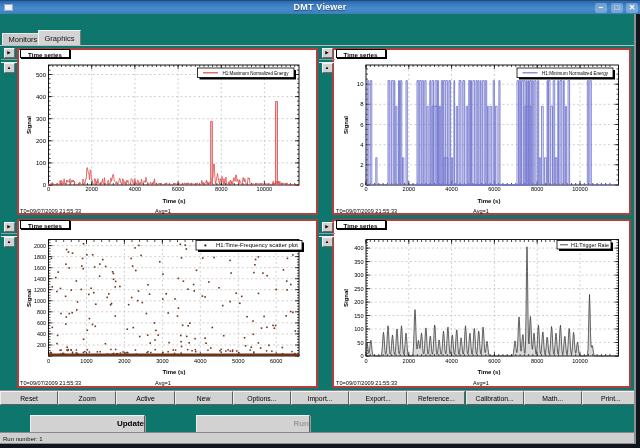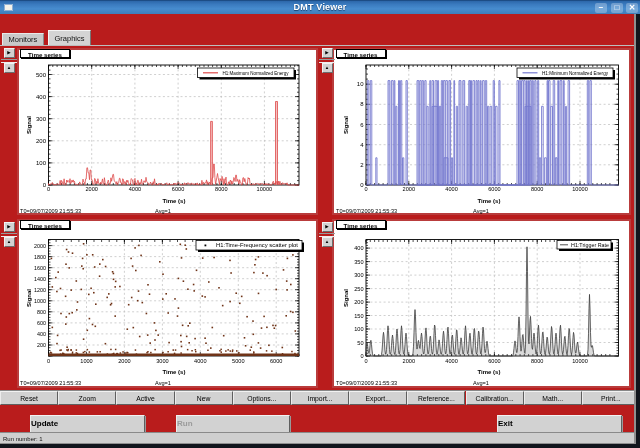--- a/index.html
+++ b/index.html
@@ -1,52 +1,52 @@
 <!DOCTYPE html>
 <html><head><meta charset="utf-8"><title>DMT Viewer</title><style>
 html,body{margin:0;padding:0}
-#win{position:relative;width:640px;height:448px;background:#b91c1c;overflow:hidden;
+#win{position:relative;width:640px;height:448px;background:#0f766e;overflow:hidden;
   font-family:"Liberation Sans",sans-serif;-webkit-font-smoothing:antialiased;filter:opacity(1)}
 .abs{position:absolute}
 #title{left:0;top:0;width:640px;height:14px;
  background:linear-gradient(180deg,#2c67a9 0%,#3a7abe 25%,#478cce 60%,#3f7db9 100%);
  border-top:1px solid #1d4d85;box-sizing:border-box}
 #title .txt{position:absolute;left:0;right:0;top:1px;text-align:center;color:#fff;
  font-size:9px;font-weight:bold;text-shadow:0 1px 1px #17406f;letter-spacing:0.2px}
 #ticon{position:absolute;left:3.5px;top:3px;width:9px;height:7px;background:#f4f2ea;
  border-radius:1px;box-shadow:inset 0 0 0 1px #8fb0d4}
 .wbtn{position:absolute;top:2px;width:12px;height:10px;border-radius:2px;
  background:rgba(255,255,255,0.28);color:#fff;font-size:8px;line-height:10px;
  text-align:center;font-weight:bold}
 #menubar{left:0;top:14px;width:640px;height:14px;background:#d4d4d4;font-size:7.5px;color:#111;
  border-top:1px solid #efefef;box-sizing:border-box}
 .mi{position:absolute;top:3px}
 .mi u{text-decoration:underline}
 #tabrow{left:0;top:28px;width:640px;height:17px}
 .tab{position:absolute;font-size:7.5px;color:#111;text-align:center;box-sizing:border-box}
 #tab1{left:2px;top:4.5px;width:42px;height:12.5px;background:#c9c9c9;border:1px solid #8a8a8a;
  border-bottom:none;border-top-color:#e8e8e8;border-left-color:#e8e8e8;padding-top:1.5px}
-#tab2{left:48px;top:2px;width:43px;height:15px;background:#d4d4d4;border:1px solid #777;
+#tab2{left:38px;top:2px;width:43px;height:15px;background:#d4d4d4;border:1px solid #777;
  border-bottom:none;border-top-color:#f4f4f4;border-left-color:#f4f4f4;padding-top:3px}
 #tabline{left:0;top:44.5px;width:640px;height:1px;background:#bdbdbd}
 .panel{position:absolute;background:#fff;border:2px solid #b93c3c;box-sizing:border-box}
 .ts{position:absolute;background:#fff;border:1px solid #000;box-shadow:1px 1px 0 #000;
  font-size:6.2px;font-weight:bold;color:#000;text-align:center;box-sizing:border-box;padding-top:1.5px;z-index:5}
 .sbtn{position:absolute;width:11px;height:10px;background:#d2d2d2;border:1px solid #6c6c6c;
  border-top-color:#f2f2f2;border-left-color:#f2f2f2;box-sizing:border-box;font-size:4.5px;
  line-height:8px;text-align:center;color:#000}
 .groove{position:absolute;width:16px;height:2px;border-top:1px solid #9a9a9a;border-bottom:1px solid #eee}
 #plots{position:absolute;left:0;top:0}
 .b1{position:absolute;top:391px;height:13.5px;background:#d2d2d2;border:1px solid #5f5f5f;
  border-top-color:#f2f2f2;border-left-color:#ececec;box-sizing:border-box;font-size:6.8px;
  text-align:center;padding-top:3px;color:#000}
 #b1line{left:0;top:389.5px;width:640px;height:1px;background:#888}
 .b2{position:absolute;top:415px;height:20px;background:#d2d2d2;border:1px solid #5f5f5f;
  border-top-color:#f2f2f2;border-left-color:#ececec;box-sizing:border-box;font-size:8px;
- font-weight:bold;text-align:left;padding-top:2.5px;color:#000;box-shadow:1px 1px 0 #9a9a9a}
+ font-weight:bold;text-align:right;padding-top:2.5px;color:#000;box-shadow:1px 1px 0 #9a9a9a}
 #status{left:0;top:432px;width:640px;height:12px;background:#cfcfcf;border-top:1px solid #8a8a8a;
  box-sizing:border-box;font-size:6px;color:#111;padding:3px 0 0 3px}
 #edgeR{right:0;top:14px;width:4px;height:434px;background:#11151c}
 #edgeB{left:0;top:444px;width:640px;height:4px;background:#11151c}
 #edgeR2{right:4px;top:14px;width:2px;height:430px;background:#8f8f8f}
 #edgeB2{left:0;top:442.5px;width:636px;height:1.5px;background:#8f8f8f}
 </style></head><body>
 <div id="win">
   <div id="title" class="abs">
     <div id="ticon"></div>
@@ -451,20 +451,19 @@
     <div class="b1" style="left:116.4px;width:58.2px">Active</div>
     <div class="b1" style="left:174.5px;width:58.2px">New</div>
     <div class="b1" style="left:232.7px;width:58.2px">Options...</div>
     <div class="b1" style="left:290.9px;width:58.2px">Import...</div>
     <div class="b1" style="left:349.1px;width:58.2px">Export...</div>
     <div class="b1" style="left:407.3px;width:58.2px">Reference...</div>
     <div class="b1" style="left:465.5px;width:58.2px">Calibration...</div>
     <div class="b1" style="left:523.6px;width:58.2px">Math...</div>
     <div class="b1" style="left:581.8px;width:58.2px">Print...</div>
   <div class="b2" style="left:30px;width:115px">Update</div>
-  <div class="b2" style="left:176px;width:114px;color:#9b9b9b;font-weight:bold">Run</div>
-  <div class="b2" style="left:497px;width:125px">Exit</div>
+  <div class="b2" style="left:196px;width:114px;color:#9b9b9b;font-weight:bold">Run</div>
   <div id="status" class="abs">Run number: 1</div>
   <div id="edgeR2" class="abs"></div>
     <div id="edgeB2" class="abs"></div>
   <div id="edgeR" class="abs"></div>
     <div id="edgeB" class="abs"></div>
 </div>
 
 </body></html>

